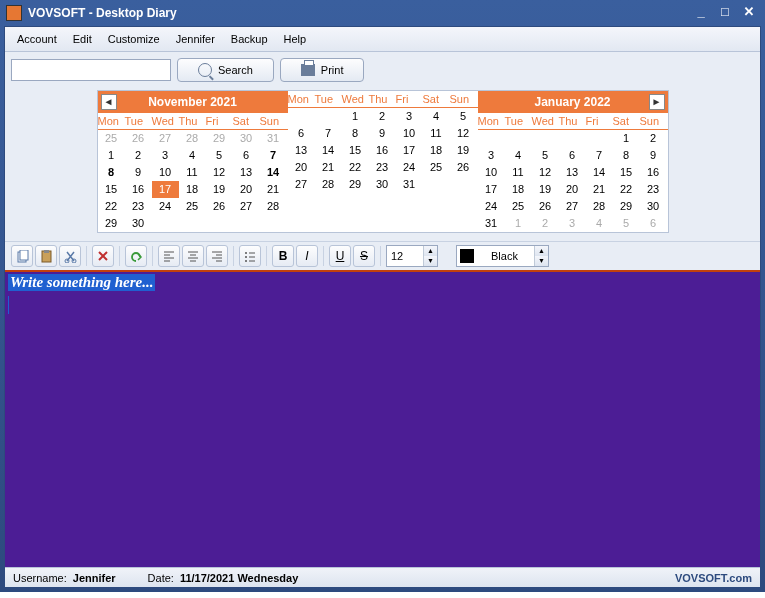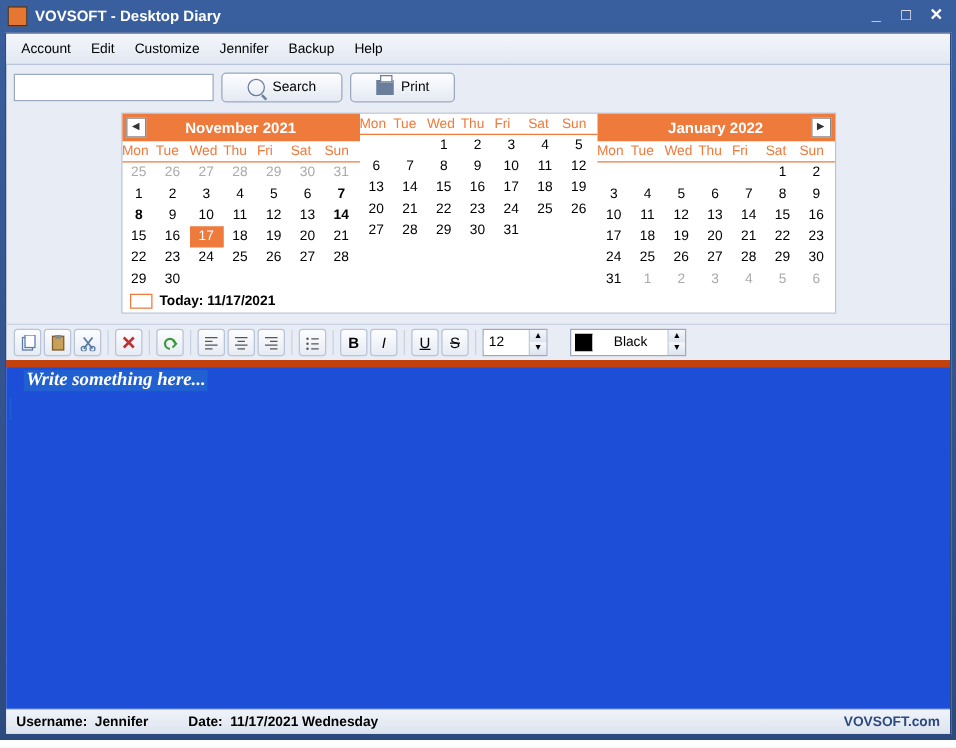--- a/index.html
+++ b/index.html
@@ -50,26 +50,26 @@
 .spinner input { border: none; width: 36px; text-align: left; padding: 0 4px; font-size: 11px; outline: none; }
 .spinner-btns { display: flex; flex-direction: column; }
 .spbtn { width: 14px; height: 10px; background: linear-gradient(#f4f6fb, #dde4ef); border-left: 1px solid #c0cad8; font-size: 7px; text-align: center; line-height: 9px; cursor: pointer; }
 .combo { display: flex; align-items: center; border: 1px solid #9aa8c0; background: #fff; height: 22px; }
 .combo input { border: none; padding: 0 4px; font-size: 11px; outline: none; }
 .combo-w1 input { width: 80px; }
 .combo-w2 input { width: 60px; padding-left: 17px; }
 .swatch { width: 14px; height: 14px; background: #000; margin-left: 3px; }
 .sep { width: 1px; height: 20px; background: #c8d2e2; margin: 0 3px; }
 
-.editor { flex: 1; background: #1d4ed8; border-top: 6px solid #c2410c; padding: 2px 14px; position: relative; }
+.editor { flex: 1; background: #4c1d95; border-top: 2px solid #c2410c; padding: 2px 3px; position: relative; }
 .placeholder { color: #fff; background: #2060d0; font-family: Verdana; font-size: 15px; font-weight: bold; font-style: italic; padding: 0 2px; display: inline-block; }
 .cursor-line { position: absolute; left: 3px; top: 24px; width: 1px; height: 18px; background: #2060d0; }
 
 .statusbar { height: 20px; background: linear-gradient(#f0f3f9, #dde4ef); border-top: 1px solid #b8c4d8; display: flex; align-items: center; padding: 0 8px; font-size: 11px; gap: 6px; }
-.statusbar .lbl { font-weight: bold; }
+.statusbar .lbl { font-weight: normal; }
 .statusbar .val { font-weight: bold; }
 .status-spacer { flex: 1; }
 .brand-link { color: #2d4a7e; font-weight: bold; cursor: pointer; }
 
 svg { display: block; }
 </style>
 </head>
 <body>
 
 <div class="window">
@@ -270,24 +270,20 @@
                 <div class="date-cell">31</div>
                 <div class="date-cell gray">1</div>
                 <div class="date-cell gray">2</div>
                 <div class="date-cell gray">3</div>
                 <div class="date-cell gray">4</div>
                 <div class="date-cell gray">5</div>
                 <div class="date-cell gray">6</div>
               </div>
             </div>
           </div>
-        <div class="today-row">
-          <span class="today-marker"></span>
-          <span>Today: 11/17/2021</span>
-        </div>
       </div>
     </div>
 
     <div class="toolbar2">
       <div class="tbtn">
           <svg width="13" height="13">
             <rect x="2" y="2" width="8" height="10" fill="none" stroke="#5a7aa8"></rect>
             <rect x="4" y="0" width="8" height="10" fill="#fff" stroke="#5a7aa8"></rect>
           </svg>
         </div>

